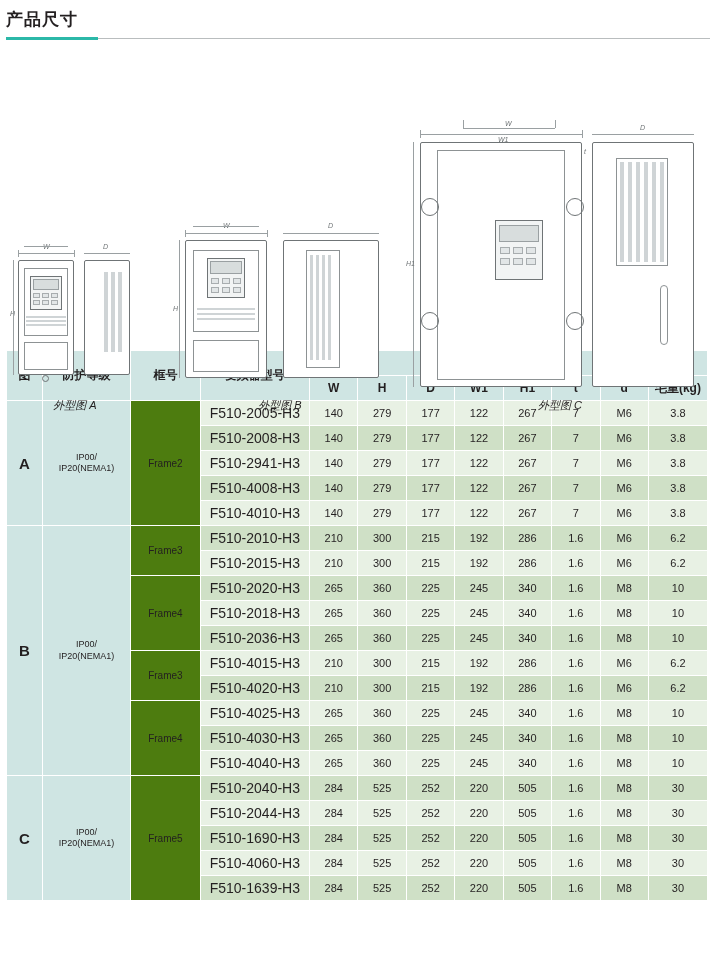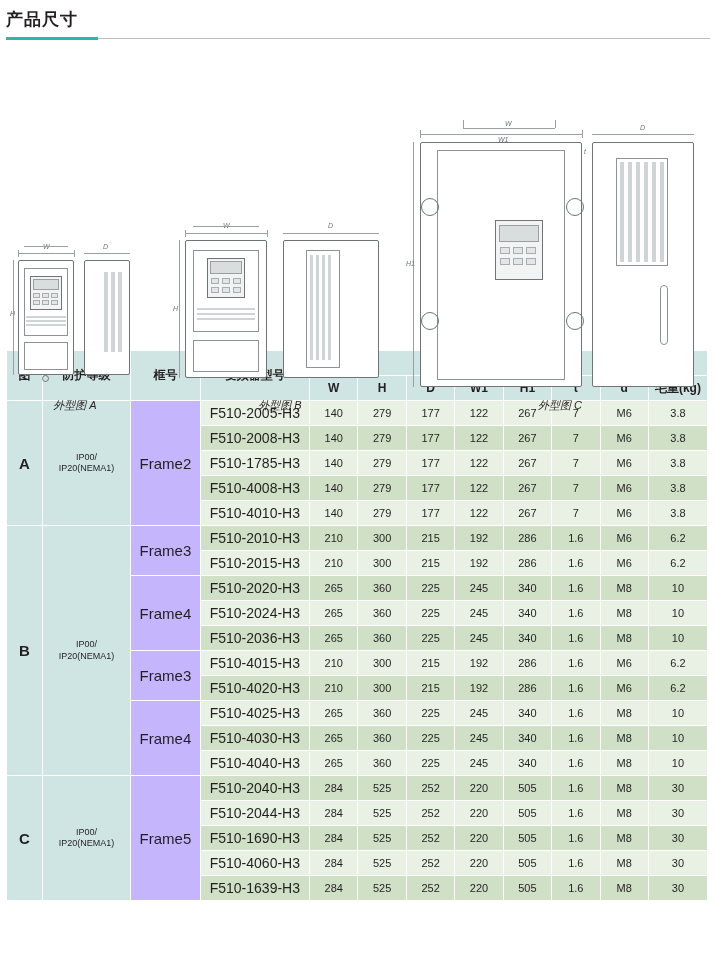--- a/index.html
+++ b/index.html
@@ -50,21 +50,21 @@
     text-align:center;
     vertical-align:middle;
     padding:0;
     height:24px;
     color:#231f20;
   }
   thead th{ background:#cfe5e3; font-weight:bold; font-size:12px; height:28px; }
   thead th.sub{ height:24px; font-size:12px; }
   td.grp{ background:#cfe5e3; font-weight:bold; font-size:15px; }
   td.prot{ background:#cfe5e3; font-size:9px; line-height:1.25; }
-  td.frame{ background:#c4b5fd; font-size:15px; }
+  td.frame{ background:#4d7c0f; font-size:10px; }
   td.model{ font-size:14px; }
   .r-light td.data, .r-light td.model{ background:#e8f1e4; }
   .r-dark  td.data, .r-dark  td.model{ background:#cfe0c6; }
 </style>
 </head>
 <body>
 
 <div class="title-wrap">
   <div class="title">产品尺寸</div>
 </div>
@@ -242,21 +242,21 @@
         <td class="data">140</td>
         <td class="data">279</td>
         <td class="data">177</td>
         <td class="data">122</td>
         <td class="data">267</td>
         <td class="data">7</td>
         <td class="data">M6</td>
         <td class="data">3.8</td>
       </tr>
       <tr class="r-light">
-        <td class="model">F510-1785-H3</td>
+        <td class="model">F510-2941-H3</td>
         <td class="data">140</td>
         <td class="data">279</td>
         <td class="data">177</td>
         <td class="data">122</td>
         <td class="data">267</td>
         <td class="data">7</td>
         <td class="data">M6</td>
         <td class="data">3.8</td>
       </tr>
       <tr class="r-dark">
@@ -312,21 +312,21 @@
         <td class="data">265</td>
         <td class="data">360</td>
         <td class="data">225</td>
         <td class="data">245</td>
         <td class="data">340</td>
         <td class="data">1.6</td>
         <td class="data">M8</td>
         <td class="data">10</td>
       </tr>
       <tr class="r-light">
-        <td class="model">F510-2024-H3</td>
+        <td class="model">F510-2018-H3</td>
         <td class="data">265</td>
         <td class="data">360</td>
         <td class="data">225</td>
         <td class="data">245</td>
         <td class="data">340</td>
         <td class="data">1.6</td>
         <td class="data">M8</td>
         <td class="data">10</td>
       </tr>
       <tr class="r-dark">

